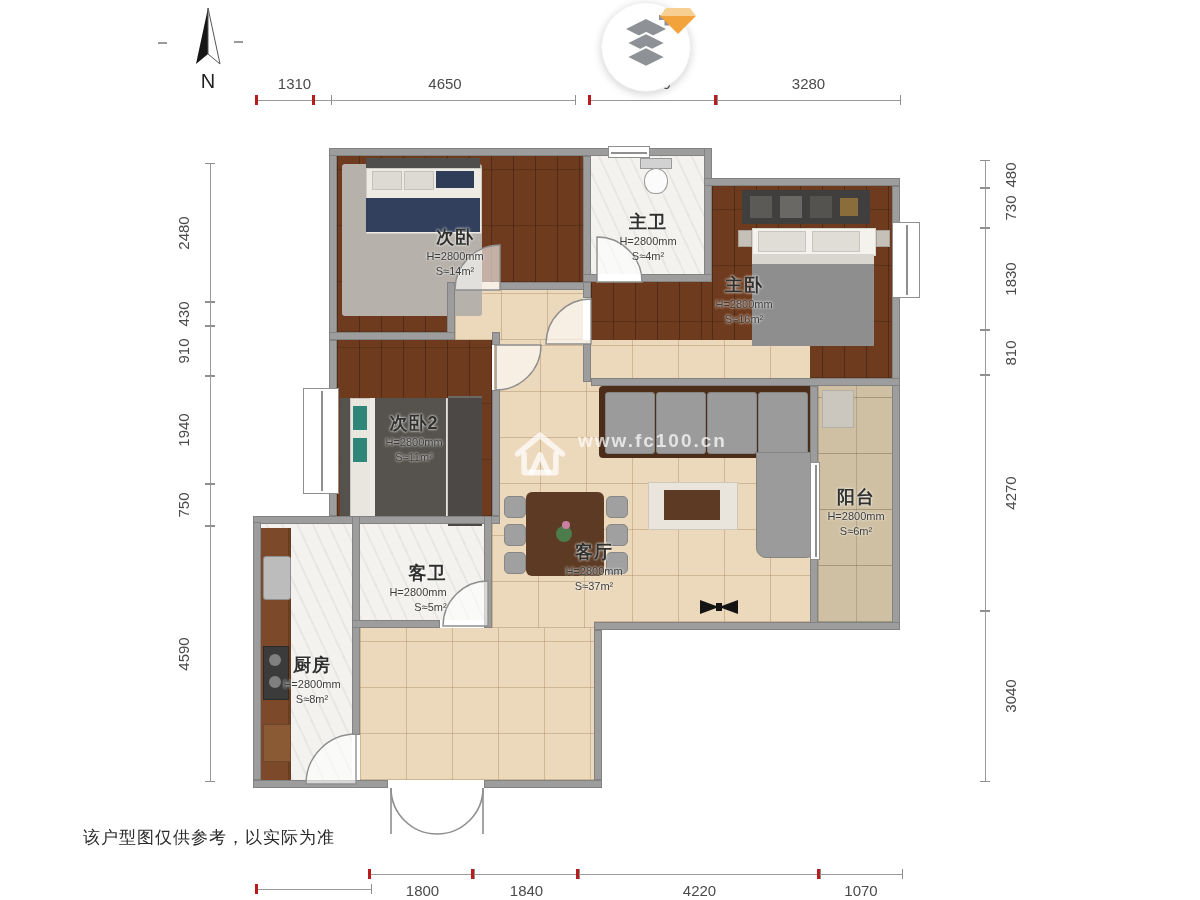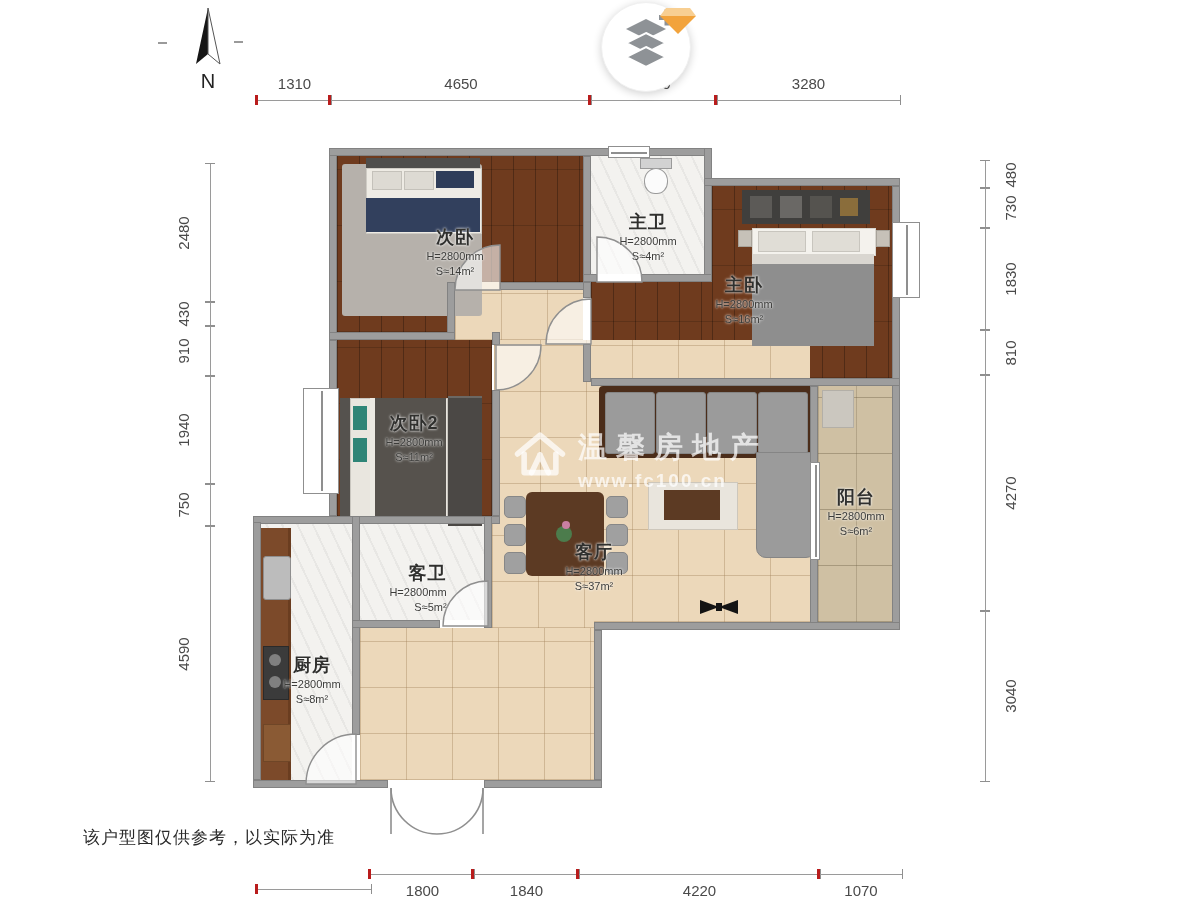--- a/index.html
+++ b/index.html
@@ -259,30 +259,29 @@
 
   <div class="abs watermark" style="left:512px;top:428px;">
     <svg width="56" height="50" viewBox="0 0 60 50">
       <g stroke="rgba(255,255,255,0.72)" stroke-width="6" fill="none" stroke-linecap="round" stroke-linejoin="round">
         <path d="M6,26 L30,6 L54,26"></path>
         <path d="M13,26 L13,46 L47,46 L47,26"></path>
         <path d="M30,27 L21,46 M30,27 L39,46"></path>
       </g>
     </svg>
     <div class="wm-text" style="margin-left:10px;">
-      <div class="wm-brand">温馨房地产</div>
       <div class="wm-url">www.fc100.cn</div>
     </div>
   </div>
 
   <div>
     <div class="dimseg dimseg-h dim-top" style="left:255px;top:95px;width:73px;">
         <span>1310</span>
       </div>
-    <div class="dimseg dimseg-h dim-top" style="left:328px;top:95px;width:260px;">
+    <div class="dimseg dimseg-h dim-top" style="left:312px;top:95px;width:260px;">
         <span>4650</span>
       </div>
     <div class="dimseg dimseg-h dim-top" style="left:588px;top:95px;width:126px;">
         <span>2250</span>
       </div>
     <div class="dimseg dimseg-h dim-top" style="left:714px;top:95px;width:183px;">
         <span>3280</span>
       </div>
   </div>
 

